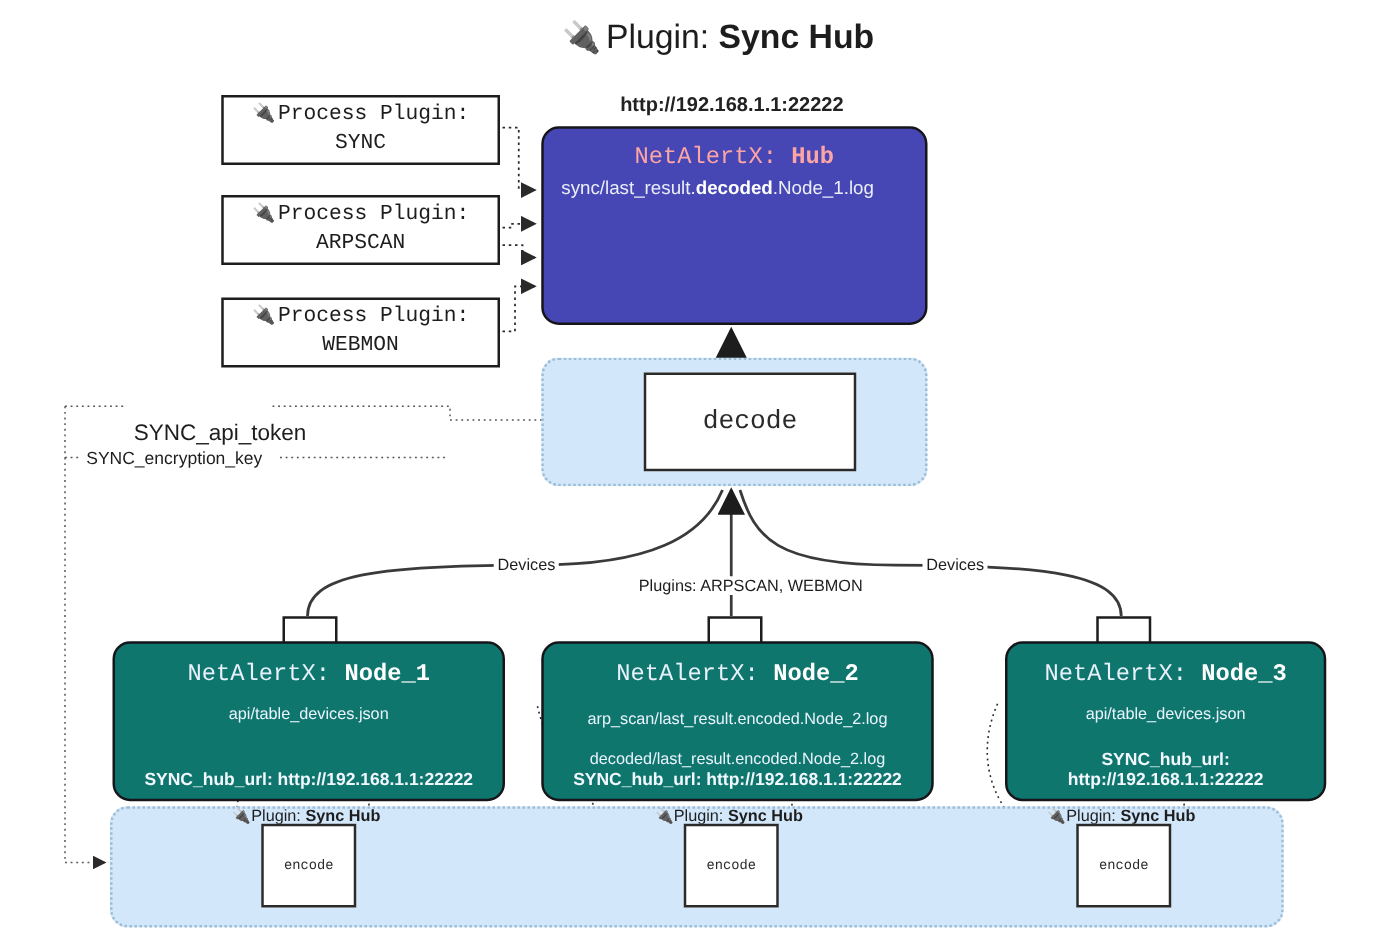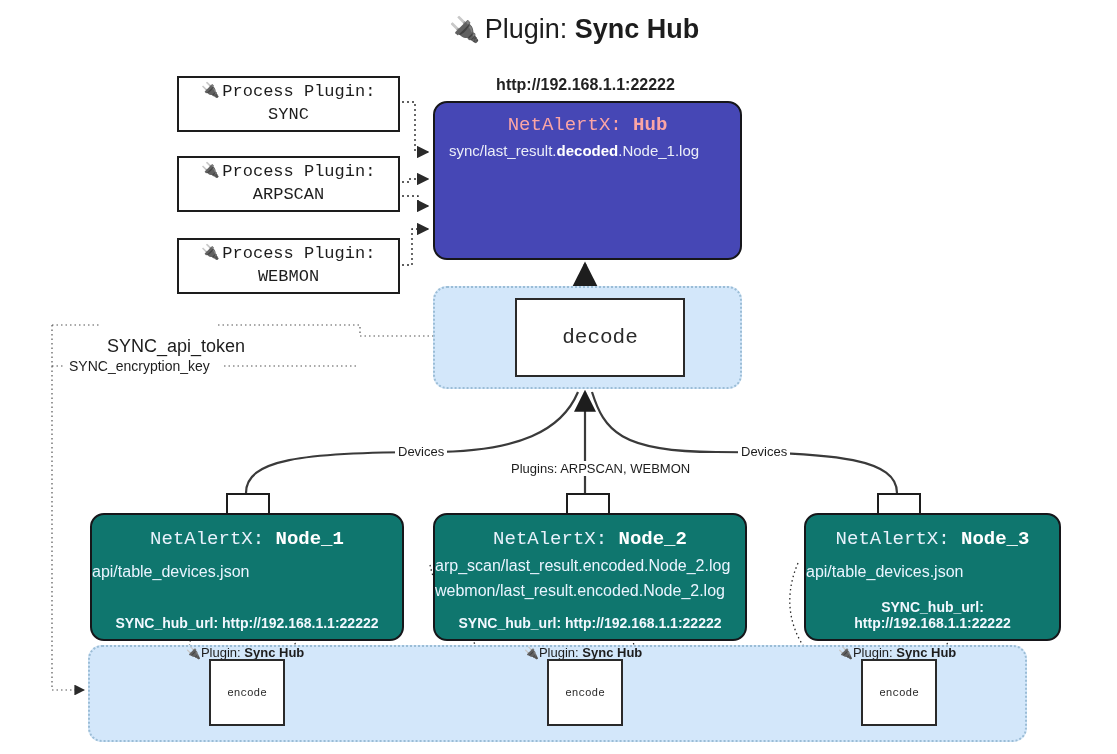--- a/index.html
+++ b/index.html
@@ -53,22 +53,22 @@
   #encl3{left:838px;top:645px;}
 
   
   .node{background:#0f766e;border:2px solid #16161a;border-radius:14px;}
   #node1{left:90px;top:513px;width:310px;height:124px;}
   #node2{left:433px;top:513px;width:310px;height:124px;}
   #node3{left:770px;top:513px;width:253px;height:124px;margin-left:34px;}
   .ntitle{text-align:center;color:#e8f1fb;font-family:"Liberation Mono",monospace;
           font-size:19px;margin-top:13px;}
   .ntitle .b{font-weight:bold;color:#ffffff;}
-  .nline{color:#eaf4ff;font-size:16px;margin-top:13px;white-space:nowrap;}
-  .nline.tight{margin-top:7px;}
+  .nline{text-align:center;color:#eaf4ff;font-size:13px;margin-top:13px;white-space:nowrap;}
+  .nline.tight{margin-top:17px;}
   .nurl{text-align:center;color:#f2f8ff;font-size:14px;font-weight:bold;
         position:absolute;left:0;right:0;bottom:8px;}
 
   
   .env{width:40px;height:30px;background:#ffffff;border:2px solid #1d1d1d;}
   #env1{left:226px;top:493px;}
   #env2{left:566px;top:493px;}
   #env3{left:877px;top:493px;}
 
   
@@ -180,21 +180,21 @@
 <div class="abs env" id="env3"></div>
 
 <div class="abs node" id="node1">
   <div class="ntitle"><span>NetAlertX: </span><span class="b">Node_1</span></div>
   <div class="nline">api/table_devices.json</div>
   <div class="nurl">SYNC_hub_url: http://192.168.1.1:22222</div>
 </div>
 <div class="abs node" id="node2">
   <div class="ntitle"><span>NetAlertX: </span><span class="b">Node_2</span></div>
   <div class="nline tight">arp_scan/last_result.encoded.Node_2.log</div>
-  <div class="nline tight">webmon/last_result.encoded.Node_2.log</div>
+  <div class="nline tight">decoded/last_result.encoded.Node_2.log</div>
   <div class="nurl">SYNC_hub_url: http://192.168.1.1:22222</div>
 </div>
 <div class="abs node" id="node3">
   <div class="ntitle"><span>NetAlertX: </span><span class="b">Node_3</span></div>
   <div class="nline">api/table_devices.json</div>
   <div class="nurl">SYNC_hub_url: http://192.168.1.1:22222</div>
 </div>
 
 <div class="abs lbcont" id="botlane"></div>
 

